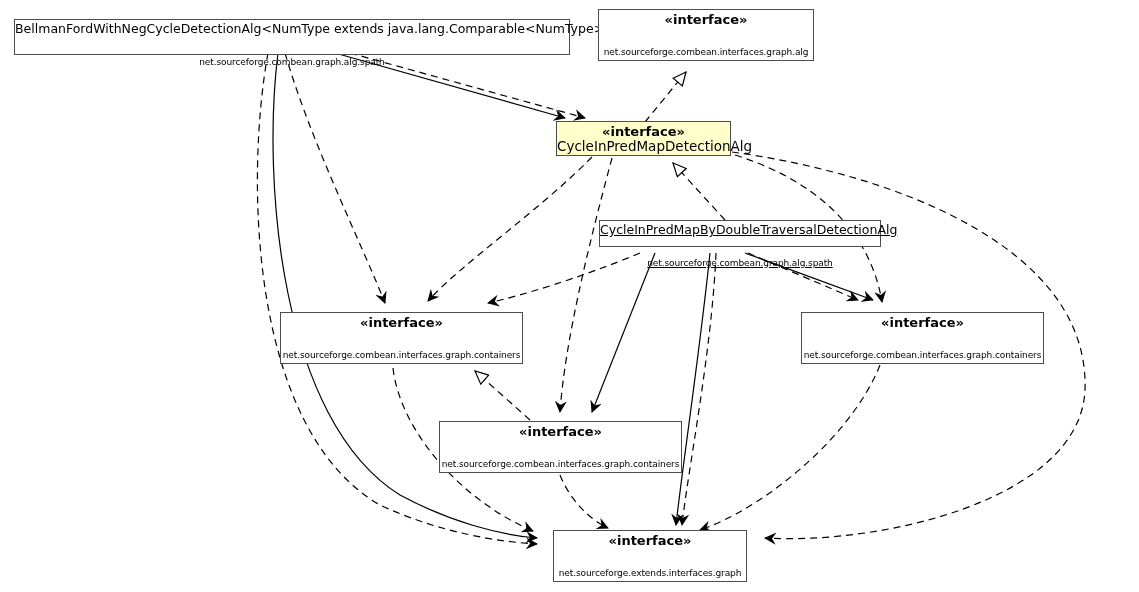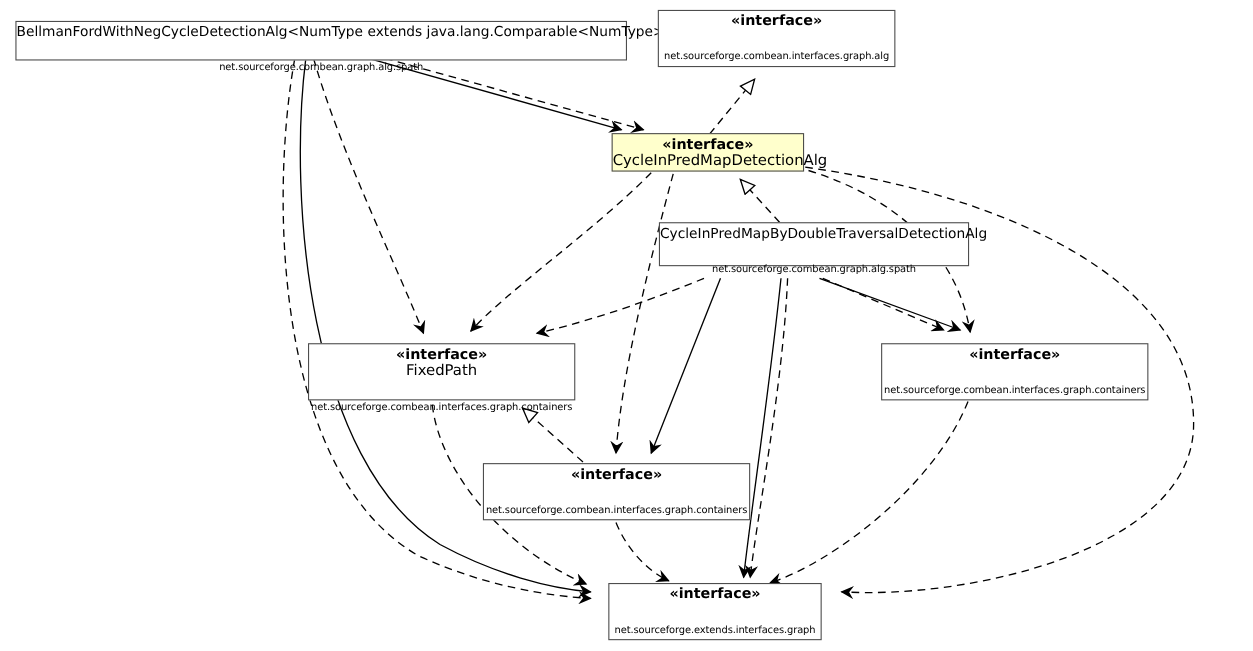--- a/index.html
+++ b/index.html
@@ -129,28 +129,27 @@
   <div class="uml-node" style="left:598px; top:9px; width:216px; height:52px;">
     <span class="stereotype">«interface»</span>
     <span class="pkg-name">net.sourceforge.combean.interfaces.graph.alg</span>
   </div>
 
   <div class="uml-node highlight" style="left:556px; top:121px; width:175px; height:35px;">
     <span class="stereotype">«interface»</span>
     <span class="cls-name">CycleInPredMapDetectionAlg</span>
   </div>
 
-  <div class="uml-node" style="left:599px; top:202px; width:282px; height:40px;">
+  <div class="uml-node" style="left:599px; top:220px; width:282px; height:27px;text-decoration:underline;">
     <span class="cls-name small">CycleInPredMapByDoubleTraversalDetectionAlg</span>
     <span class="pkg-name">net.sourceforge.combean.graph.alg.spath</span>
   </div>
 
   <div class="uml-node" style="left:280px; top:312px; width:243px; height:52px;">
     <span class="stereotype">«interface»</span>
-    <span class="cls-name">FixedPath</span>
     <span class="pkg-name">net.sourceforge.combean.interfaces.graph.containers</span>
   </div>
 
   <div class="uml-node" style="left:801px; top:312px; width:243px; height:52px;">
     <span class="stereotype">«interface»</span>
     <span class="pkg-name">net.sourceforge.combean.interfaces.graph.containers</span>
   </div>
 
   <div class="uml-node" style="left:439px; top:421px; width:243px; height:52px;">
     <span class="stereotype">«interface»</span>

